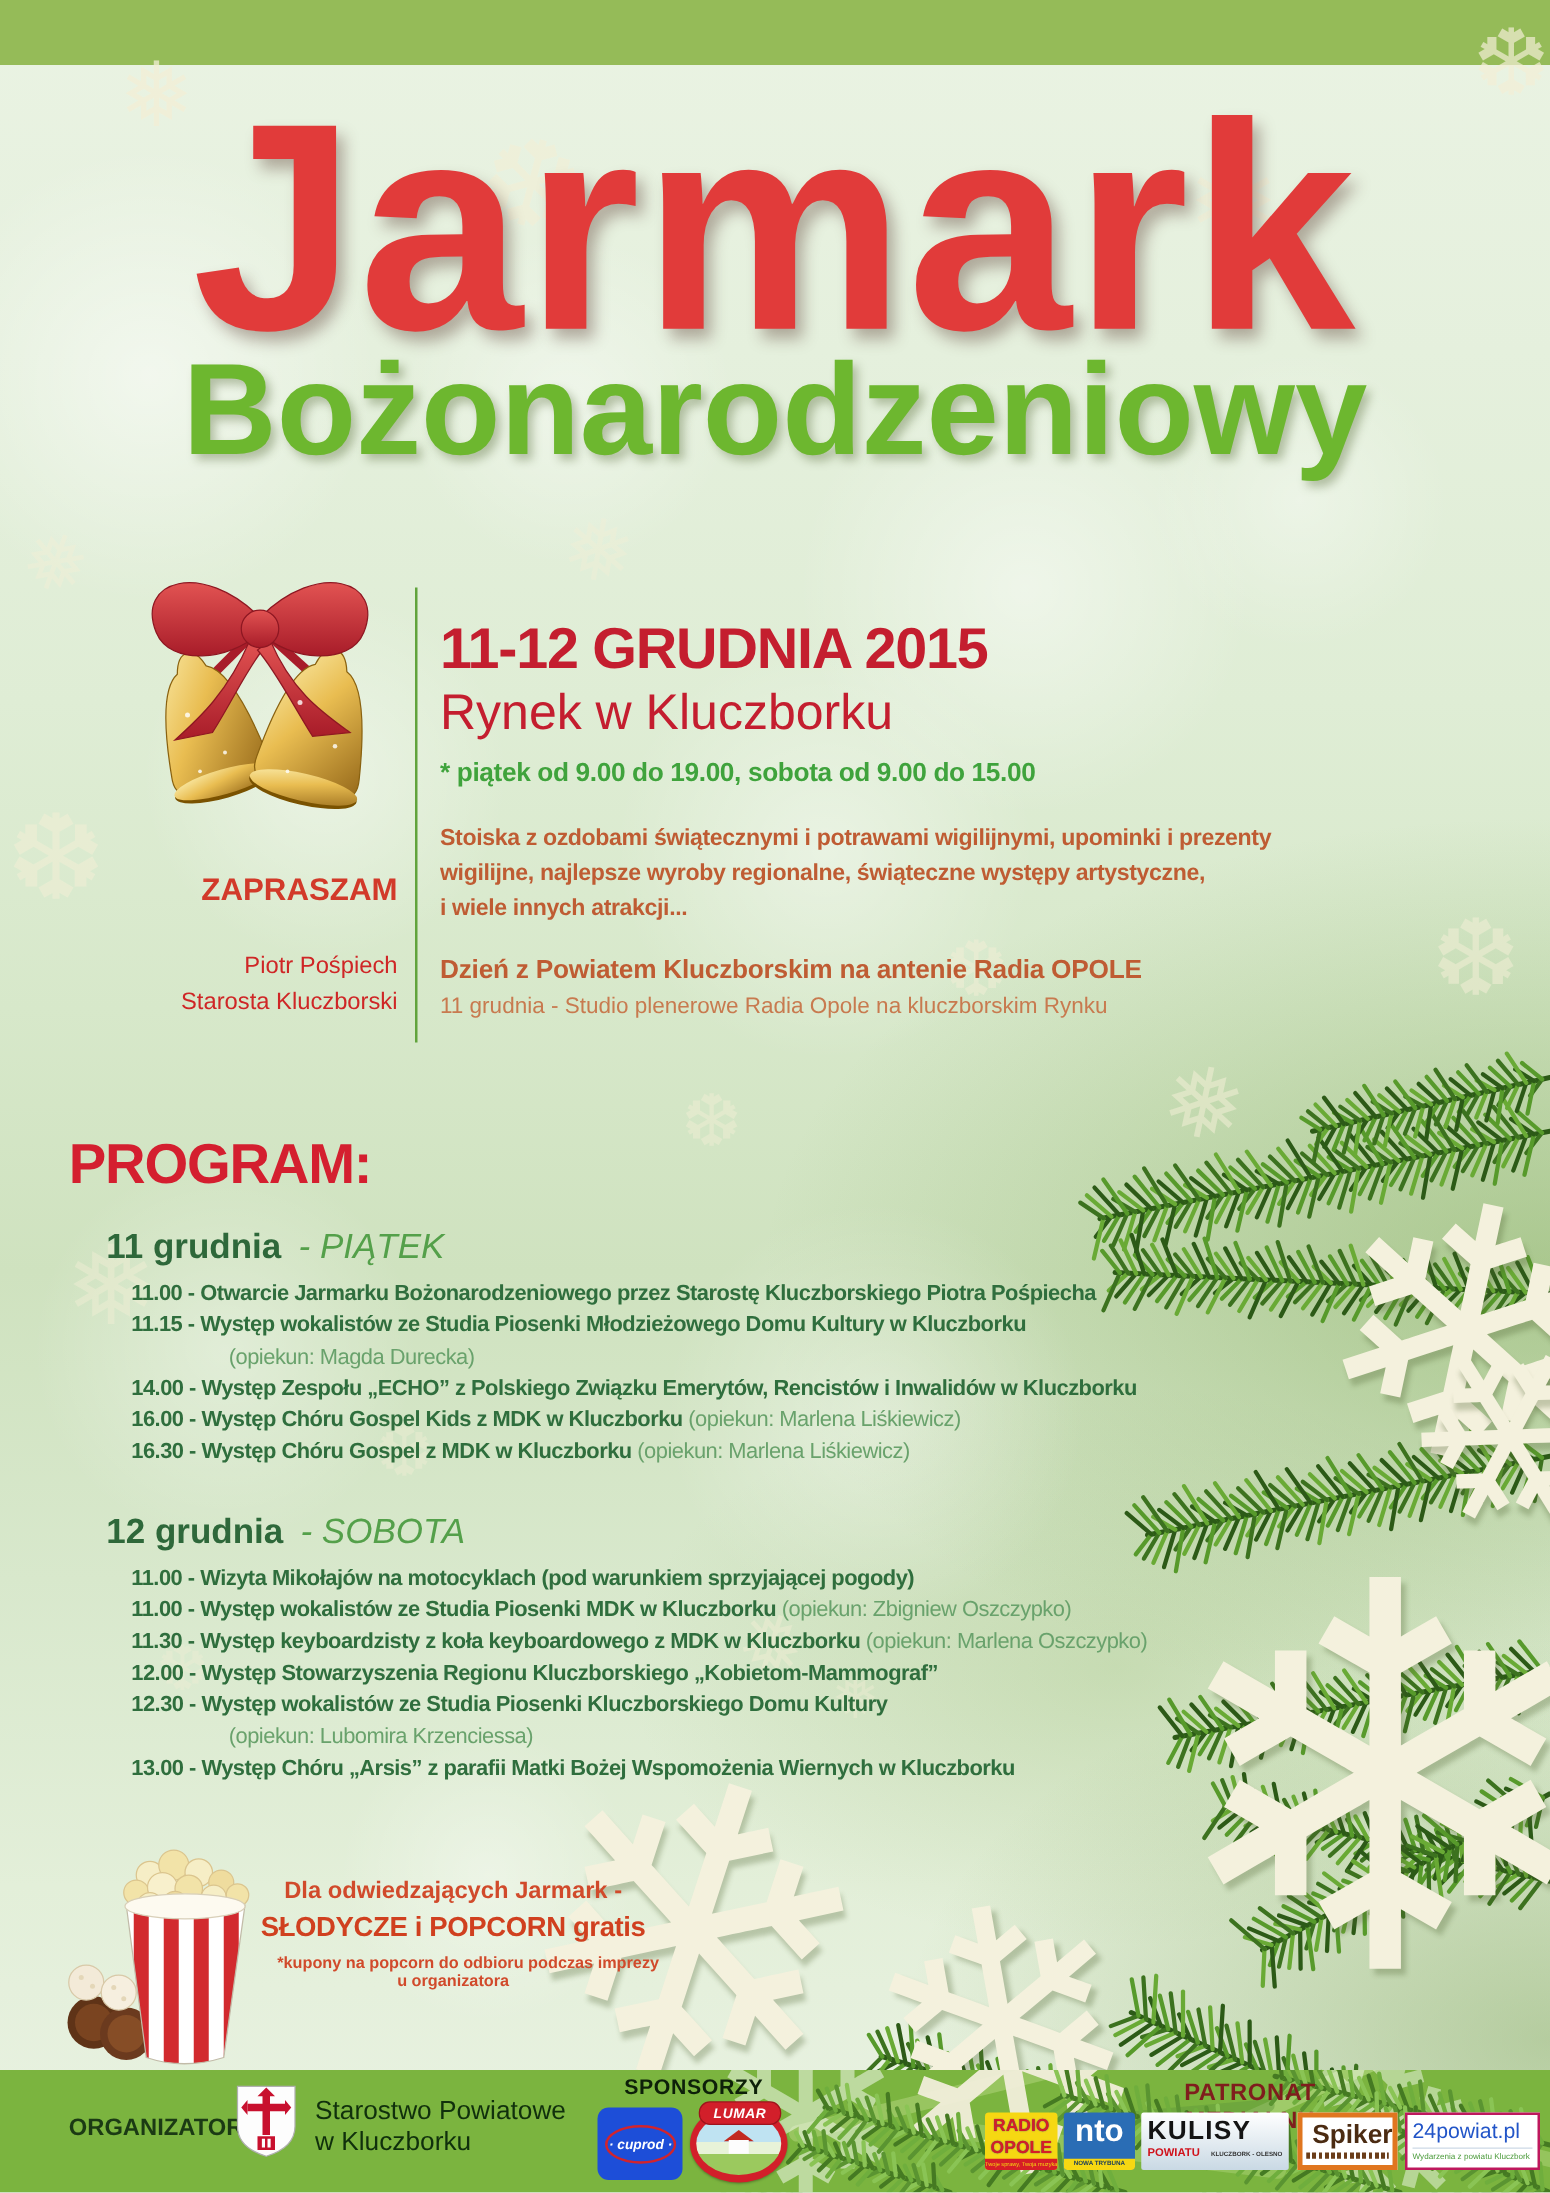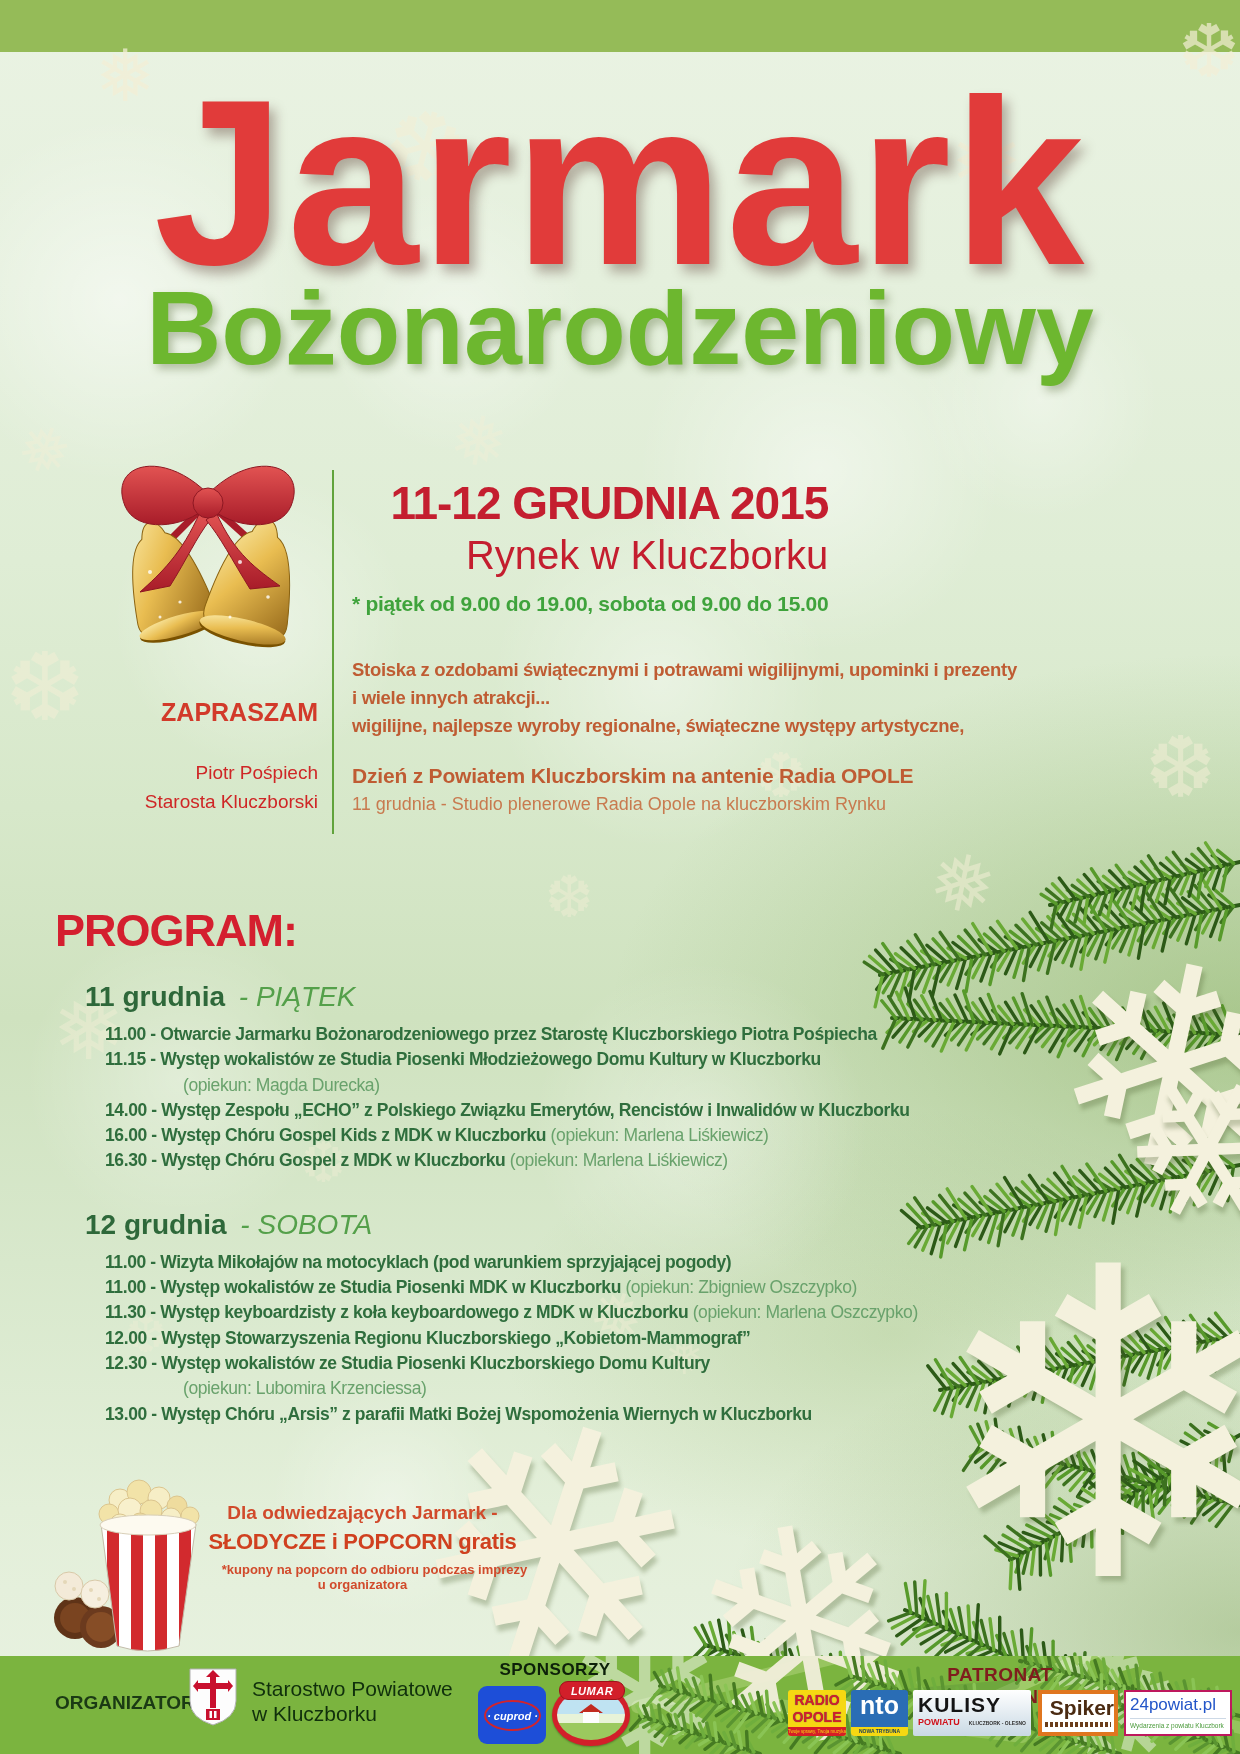--- a/index.html
+++ b/index.html
@@ -27,21 +27,21 @@
   .flake.solid{z-index:4;color:#f4f1dd;text-shadow:4px 5px 4px rgba(80,100,50,.3);}
   #pines{position:absolute;left:0;top:0;z-index:3;pointer-events:none;}
   .title-red{position:absolute;left:0;right:0;top:64px;margin:0;text-align:center;z-index:5;
     font-size:236px;line-height:1;font-weight:700;letter-spacing:2px;color:var(--title_red,#e13b3a);
     text-shadow:6px 8px 12px rgba(90,60,50,.4);}
   .title-green{position:absolute;left:0;right:0;top:276px;margin:0;text-align:center;z-index:5;
     font-size:104px;line-height:1;font-weight:700;color:var(--title_green,#6db72f);
     text-shadow:4px 5px 8px rgba(90,110,60,.4);}
   .bells{position:absolute;left:90px;top:432px;z-index:5;}
   .vline{position:absolute;left:332px;top:470px;width:2px;height:364px;background:#61a33c;z-index:5;}
-  .date-block{position:absolute;left:352px;top:478px;z-index:5;text-align:right;}
+  .date-block{position:absolute;left:352px;top:493px;z-index:5;}
   .date-line{font-size:46px;font-weight:700;letter-spacing:-1px;color:var(--date_red,#c41e2f);line-height:50px;margin:0;}
   .venue-line{font-size:40px;font-weight:400;color:var(--date_red,#c41e2f);line-height:46px;margin:4px 0 0 0;}
   .hours-line{font-size:21px;font-weight:700;letter-spacing:-0.3px;color:var(--hours_green,#3fa33c);margin-top:14px;}
   .desc{position:absolute;left:352px;top:656px;width:720px;z-index:5;
     font-size:18.5px;font-weight:600;letter-spacing:-0.3px;line-height:28px;color:var(--text_orange,#bf5c33);}
   .radio-block{position:absolute;left:352px;top:764px;z-index:5;color:var(--text_orange,#bf5c33);}
   .radio-title{font-size:21px;font-weight:700;letter-spacing:-0.2px;}
   .radio-sub{font-size:18px;font-weight:400;color:#c87a4f;margin-top:6px;}
   .invite-greeting{position:absolute;left:56px;top:698px;width:262px;text-align:right;z-index:5;
     font-size:25px;font-weight:600;color:var(--invite_red,#d23a2a);}
@@ -1134,22 +1134,22 @@
   <div class="vline"></div>
 
   <div class="date-block">
     <div class="date-line">11-12 GRUDNIA 2015</div>
     <div class="venue-line">Rynek w Kluczborku</div>
     <div class="hours-line">* piątek od 9.00 do 19.00, sobota od 9.00 do 15.00</div>
   </div>
 
   <div class="desc">
     <div>Stoiska z ozdobami świątecznymi i potrawami wigilijnymi, upominki i prezenty</div>
+    <div>wigilijne, najlepsze wyroby regionalne, świąteczne występy artystyczne,</div>
     <div>i wiele innych atrakcji...</div>
-    <div>wigilijne, najlepsze wyroby regionalne, świąteczne występy artystyczne,</div>
   </div>
 
   <div class="radio-block">
     <div class="radio-title">Dzień z Powiatem Kluczborskim na antenie Radia OPOLE</div>
     <div class="radio-sub">11 grudnia - Studio plenerowe Radia Opole na kluczborskim Rynku</div>
   </div>
 
   <div class="invite-greeting">ZAPRASZAM</div>
   <div class="invite-names">
     <div>Piotr Pośpiech</div>

